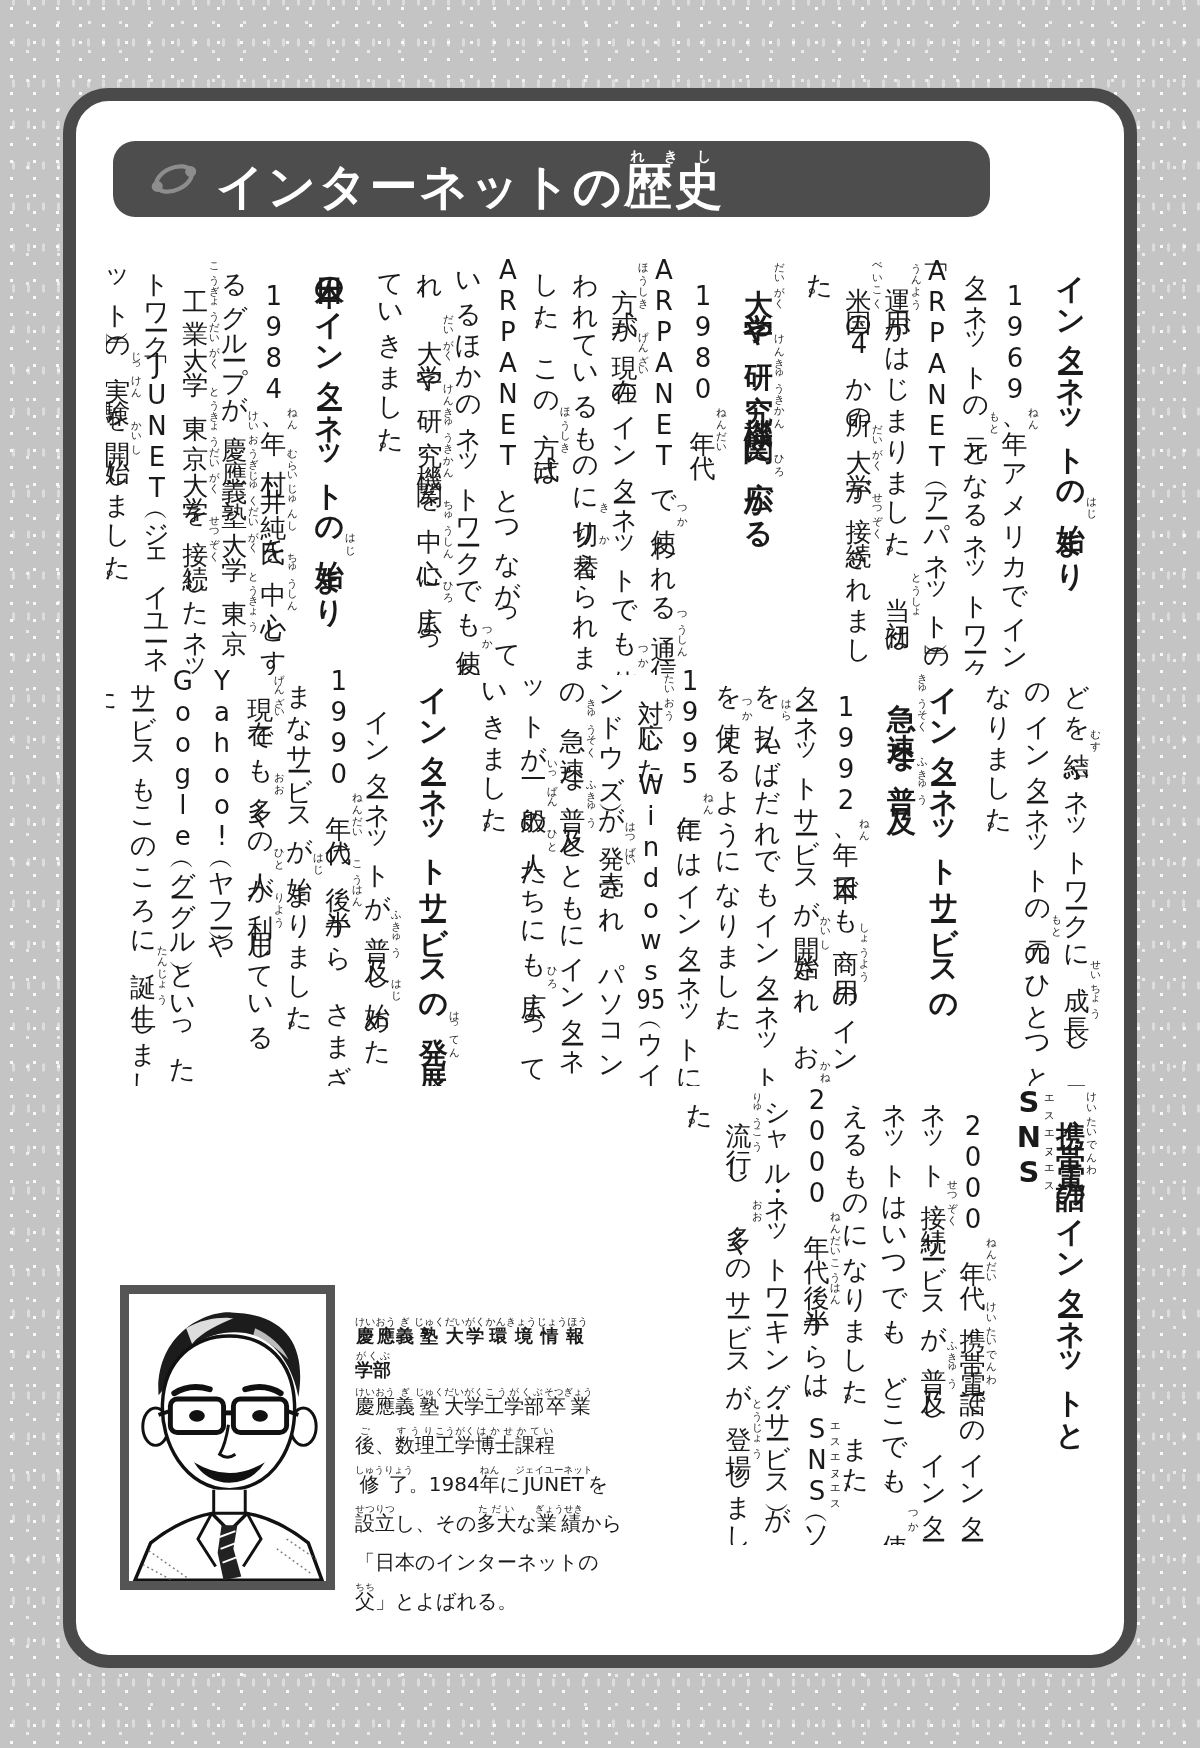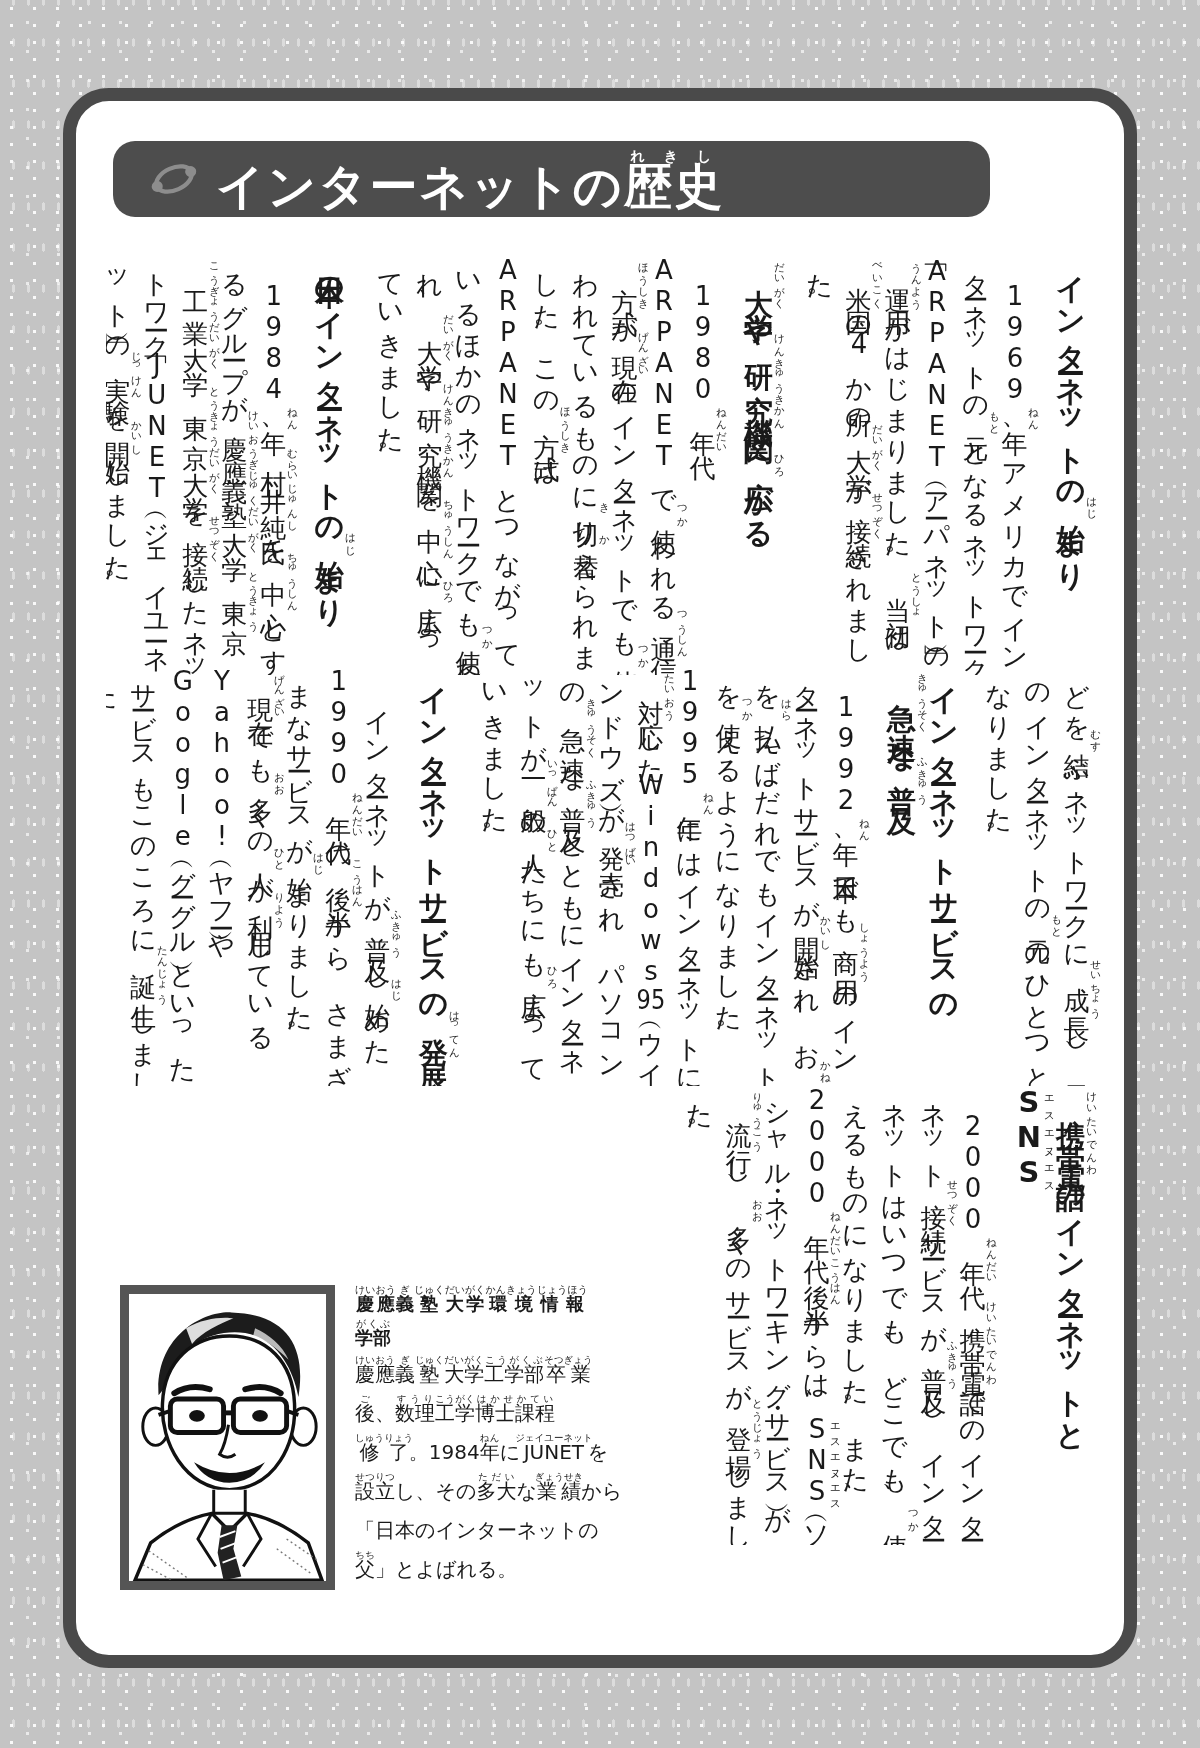--- a/index.html
+++ b/index.html
@@ -50,21 +50,21 @@
   rt{font-size:10.5px;font-weight:500;letter-spacing:0;}
   .tcy{text-combine-upright:all;}
   
   .profile{
     position:absolute;left:44px;top:1184px;width:520px;display:flex;align-items:flex-start;
   }
   .portrait{
     width:215px;height:305px;box-sizing:border-box;border:9px solid #555;background:#fff;flex:0 0 auto;
   }
   .portrait svg{width:100%;height:100%;display:block;}
-  .bio{margin-left:20px;width:268px;writing-mode:horizontal-tb;}
+  .bio{margin-left:20px;width:268px;writing-mode:horizontal-tb;margin-top:32px;}
   .affil{font-size:18px;font-weight:700;line-height:1.9;}
   .affil rt,.pname rt{font-size:10px;}
   .pname{font-size:33px;font-weight:900;line-height:1.5;margin:2px 0 10px;}
   .ptext{font-size:20px;font-weight:500;line-height:1.95;}
   .ptext rt{font-size:9.5px;}
 </style>
 </head>
 <body>
 
 <div class="card">

